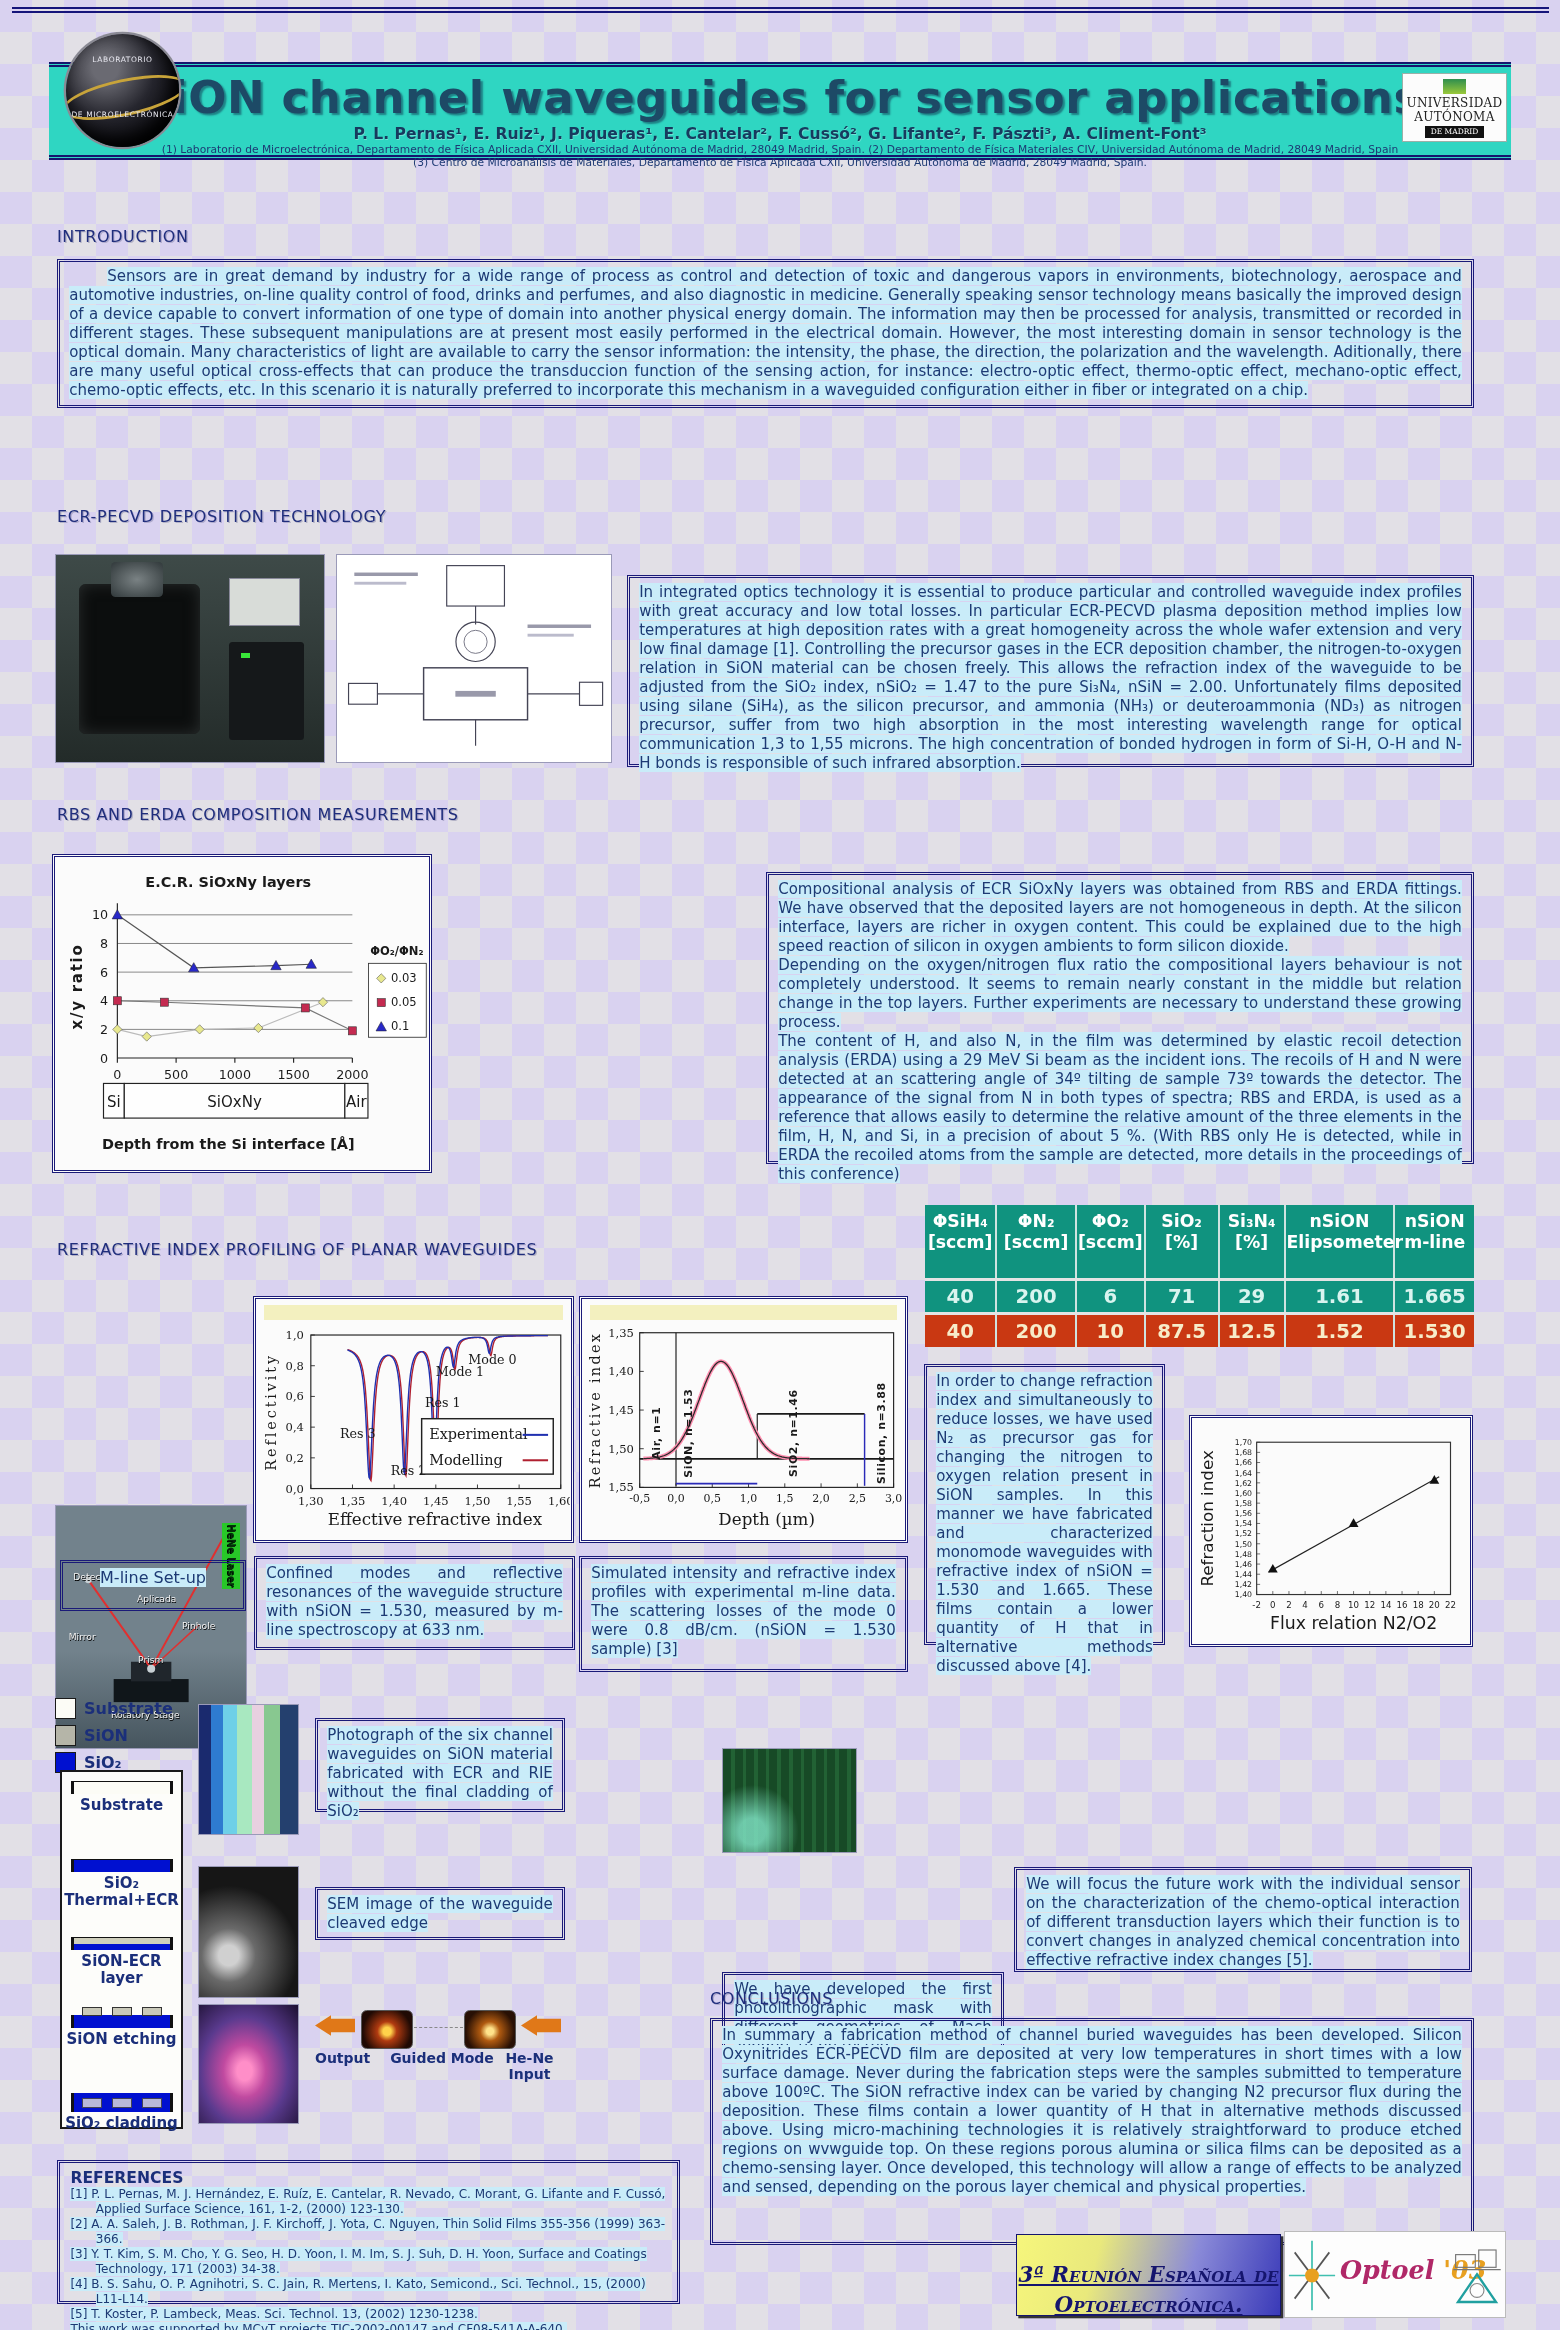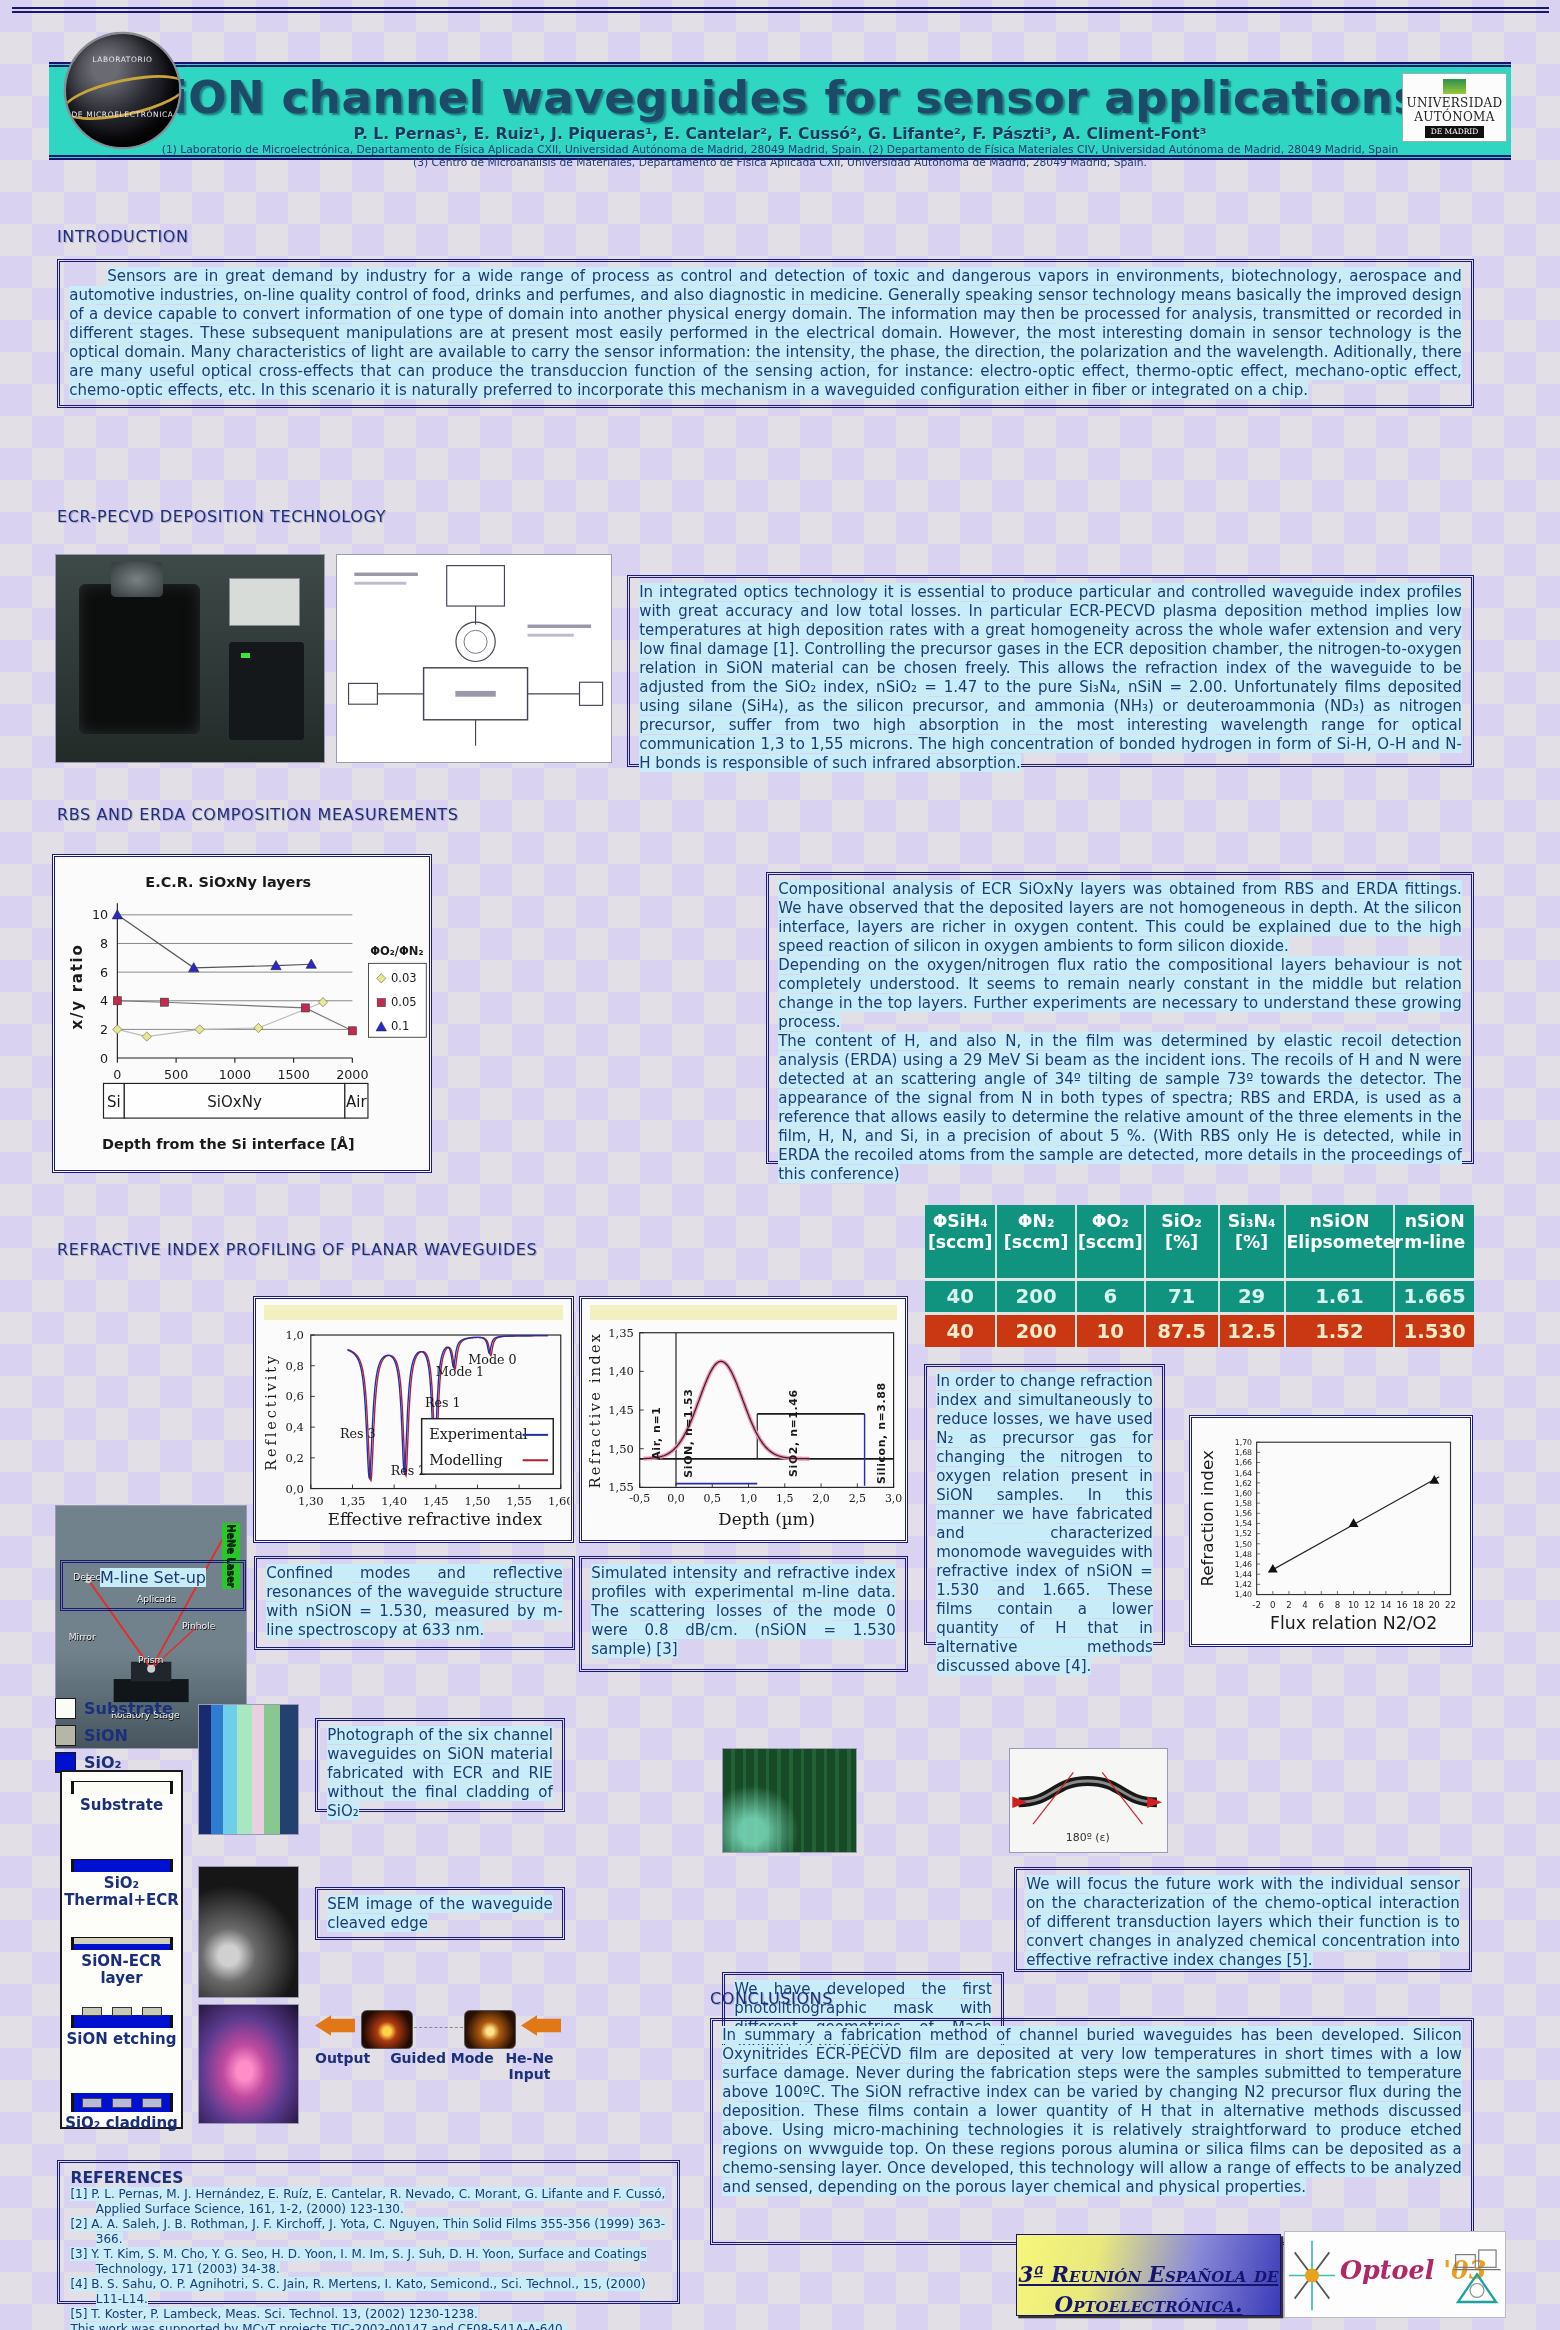--- a/index.html
+++ b/index.html
@@ -544,31 +544,20 @@
     <svg width="40" height="21" style="position:absolute;left:206px;top:10.4px;" viewBox="0 0 70 36">
       <polygon points="70,6 70,30 28,30 28,36 0,18 28,0 28,6" fill="#e07818"></polygon>
     </svg>
     <div class="beamlbl" style="left:0px;top:45px;width:52px;">Output</div>
     <div class="beamlbl" style="left:75px;top:45px;width:104px;">Guided Mode</div>
     <div class="beamlbl" style="left:177px;top:45px;width:75px;">He-Ne Input</div>
   </div>
 
   <div class="abs img" id="maskimg" style="left:722px;top:1748px;width:135px;height:105px;"></div>
 
-  <div class="abs img" style="left:1009px;top:1748px;width:159px;height:105px;background:#f6f6f4;">
-    <svg width="155" height="102" viewBox="0 0 269 176">
-      <path d="M15,92 C75,92 75,55 135,55 C195,55 195,92 255,92" stroke="#181818" stroke-width="17" fill="none"></path>
-      <path d="M15,92 C75,92 75,55 135,55 C195,55 195,92 255,92" stroke="#8a8a8a" stroke-width="5" fill="none"></path>
-      <polygon points="4,82 30,92 4,102" fill="#d02020"></polygon>
-      <polygon points="238,82 264,92 238,102" fill="#d02020"></polygon>
-      <line x1="40" y1="130" x2="110" y2="40" stroke="#d02020" stroke-width="2"></line>
-      <line x1="160" y1="40" x2="230" y2="130" stroke="#d02020" stroke-width="2"></line>
-      <text x="135" y="160" text-anchor="middle" font-size="19" fill="#333">180º (ε)</text>
-    </svg>
-  </div>
 
   <div class="abs tbox" style="left:722px;top:1972px;width:282px;height:91px;">
     <span class="hl">We have developed the first photolithographic mask with different geometries of Mach zenders to be tested.</span>
   </div>
   <div class="abs tbox" style="left:1014px;top:1867px;width:458px;height:105px;">
     <span class="hl">We will focus the future work with the individual sensor on the characterization of the chemo-optical interaction of different transduction layers which their function is to convert changes in analyzed chemical concentration into effective refractive index changes [5].</span>
   </div>
 
   <div class="abs sec" style="left:710px;top:1989px;">CONCLUSIONS</div>
   <div class="abs tbox" style="left:710px;top:2018px;width:764px;height:227px;">

